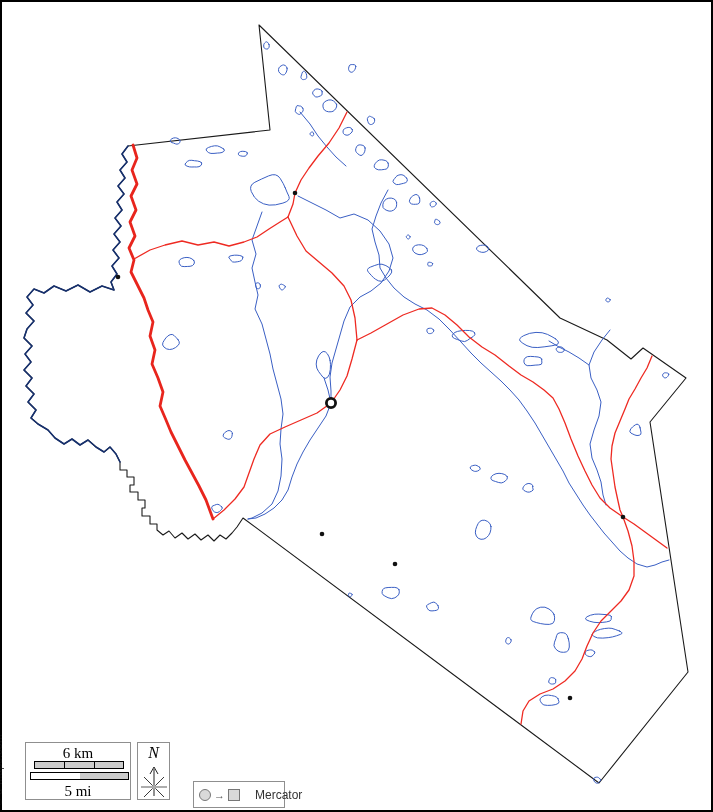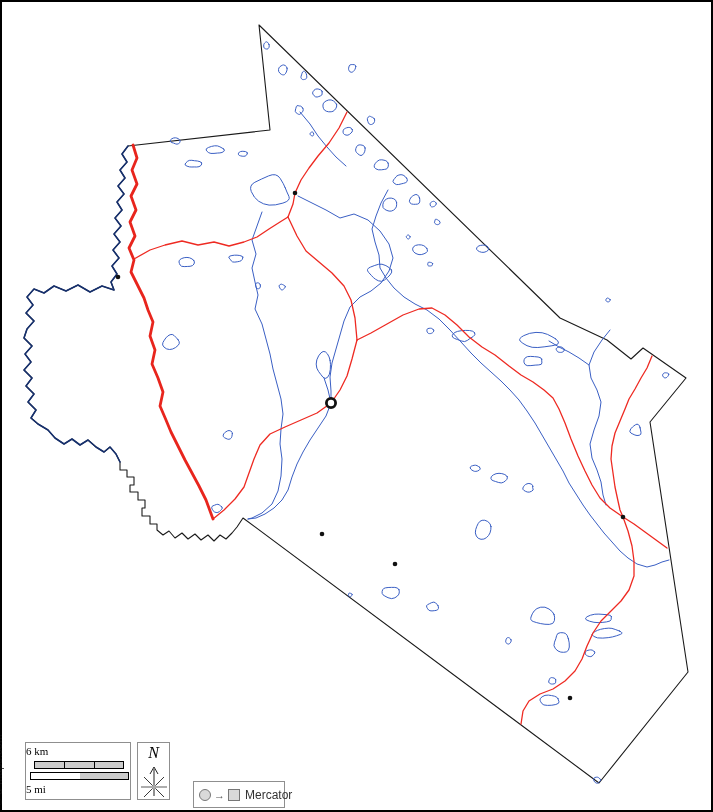--- a/index.html
+++ b/index.html
@@ -11,22 +11,22 @@
     position:absolute;left:0;top:0;width:709px;height:808px;
     border:2px solid #000;pointer-events:none;z-index:5;
   }
   #map-svg{position:absolute;left:0;top:0;width:713px;height:812px;z-index:1;}
   .legend-box{
     position:absolute;background:#fff;border:1px solid #8f8f8f;z-index:6;
     box-sizing:border-box;
   }
   .scale-box{left:25px;top:742px;width:106px;height:58px;}
   .scale-km-label,.scale-mi-label{
-    position:absolute;width:100%;text-align:left;
-    font-family:"Liberation Serif",serif;font-size:11px;color:#000;
+    position:absolute;width:100%;text-align:center;
+    font-family:"Liberation Serif",serif;font-size:15px;color:#000;
   }
   .scale-km-label{top:2px;}
   .scale-mi-label{top:40px;}
   .bar{position:absolute;height:6px;border:1px solid #000;box-sizing:content-box;}
   .bar-km{left:8px;top:18px;width:88px;background:#cccccc;}
   .bar-mi{left:4px;top:29px;width:97px;background:#ffffff;}
   .bar-tick{position:absolute;top:0;width:1px;height:100%;background:#000;}
   .bar-mi-fill{position:absolute;right:0;top:0;width:50%;height:100%;background:#cccccc;}
   .north-box{left:137px;top:742px;width:33px;height:58px;text-align:center;}
   .north-label{
@@ -34,21 +34,21 @@
     color:#000;line-height:18px;display:block;margin-top:1px;
   }
   .north-arrow{display:block;margin:0 auto;}
   .projection-box{
     left:193px;top:781px;width:92px;height:27px;
     display:flex;align-items:center;padding:0 5px;gap:3px;
   }
   .proj-circle{width:10px;height:10px;border:1px solid #777;border-radius:50%;background:#d9d9d9;flex:none;}
   .proj-square{width:10px;height:10px;border:1px solid #777;background:#d9d9d9;flex:none;}
   .proj-arrow{font-size:11px;color:#555;line-height:10px;flex:none;}
-  .proj-label{font-size:12px;color:#333;margin-left:2px;white-space:nowrap;}
+  .proj-label{font-size:12px;color:#333;margin-left:12px;white-space:nowrap;}
   .copyright{
     position:absolute;left:4px;bottom:6px;z-index:6;
     transform-origin:0 100%;transform:rotate(-90deg);
     font-size:10.5px;color:#111;white-space:nowrap;letter-spacing:0.3px;
   }
 </style>
 </head>
 <body>
 
 <svg id="map-svg" xmlns="http://www.w3.org/2000/svg" viewBox="0 0 713 812">

